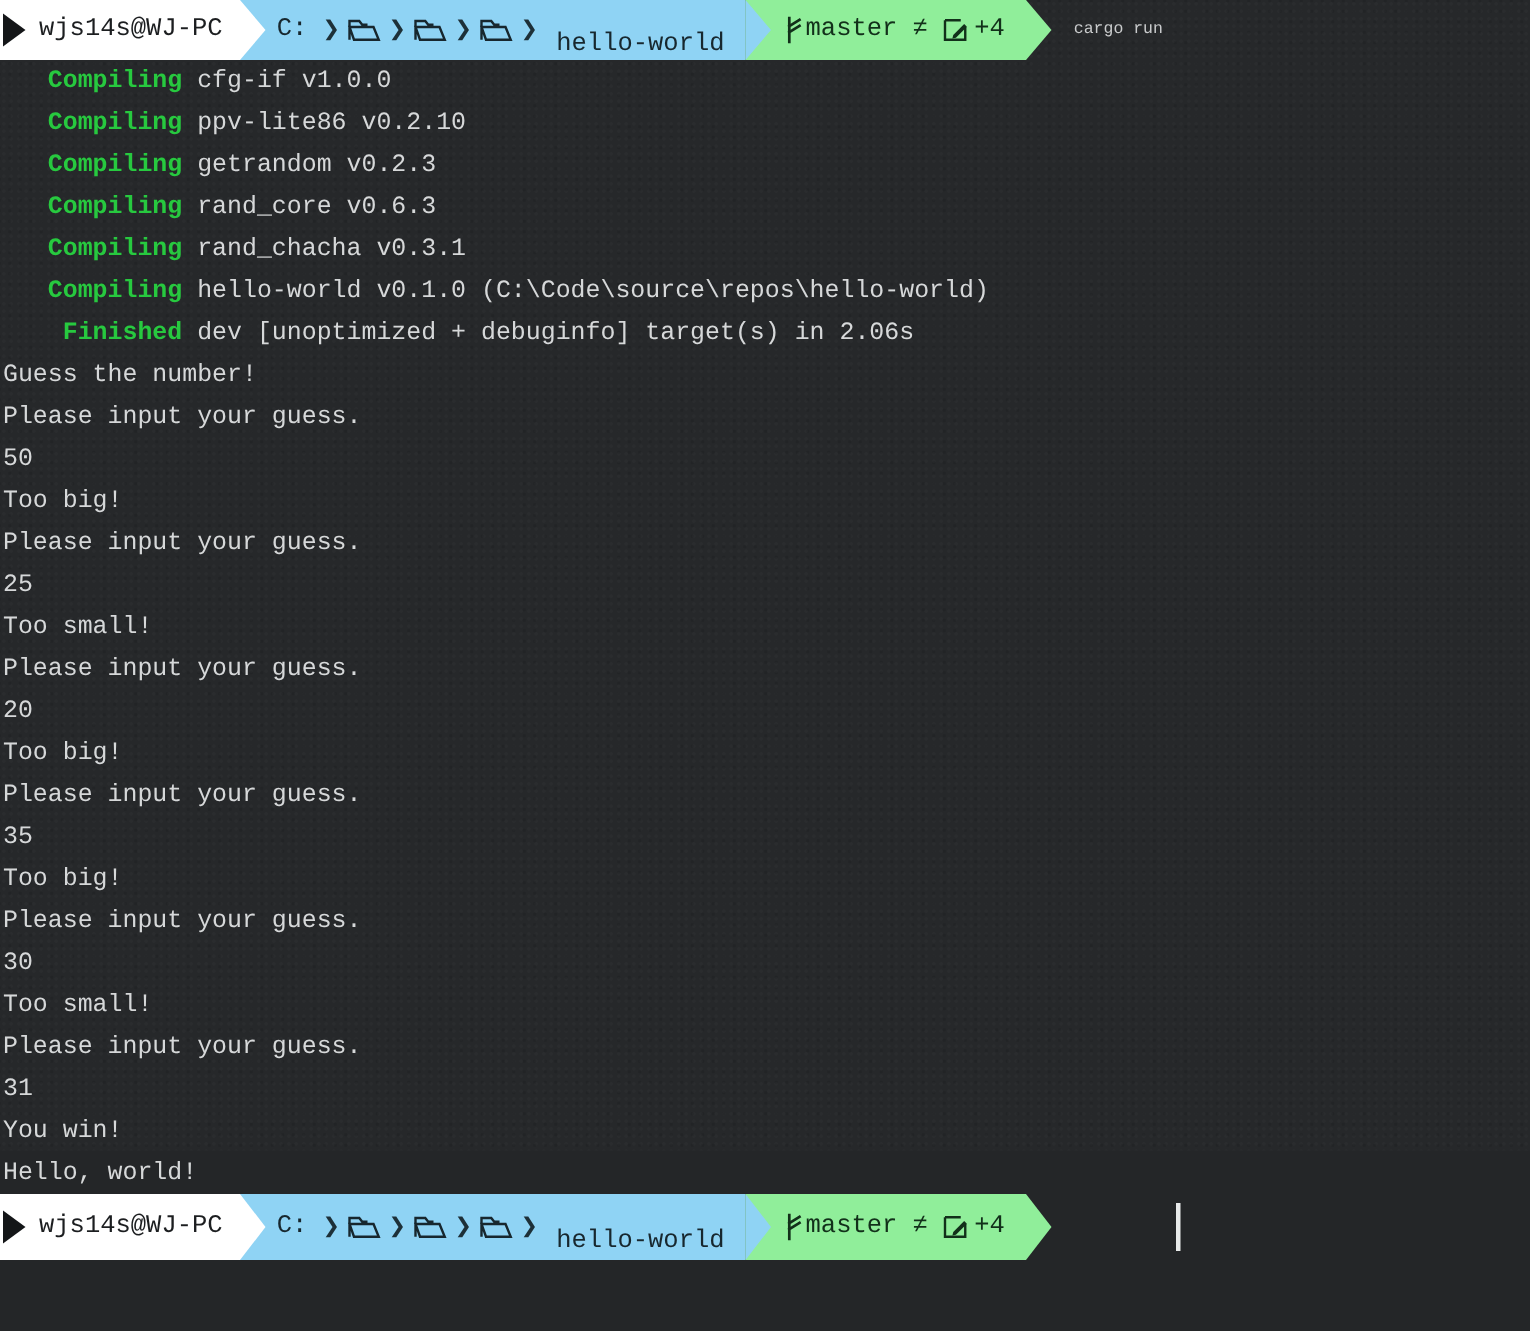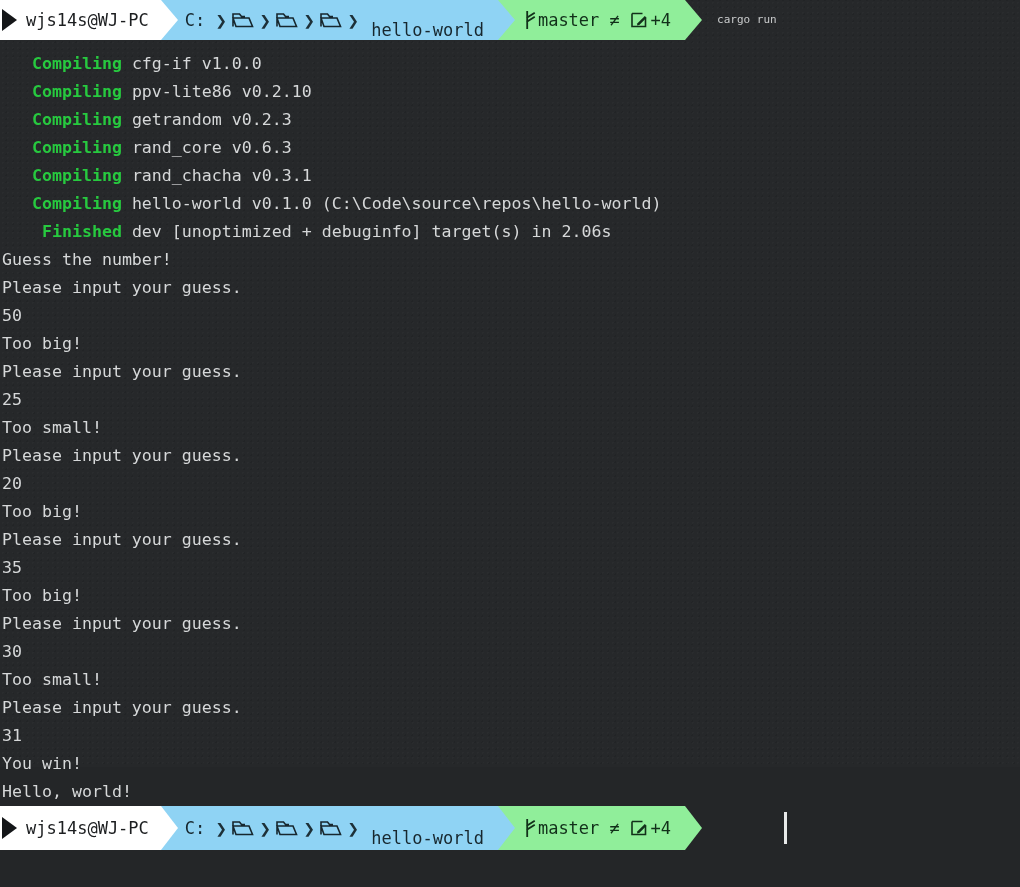--- a/index.html
+++ b/index.html
@@ -20,20 +20,21 @@
     background-color: #26282a;
     background-image:
       radial-gradient(rgba(255,255,255,0.018) 1px, transparent 1px),
       radial-gradient(rgba(0,0,0,0.10) 1px, transparent 1px);
     background-size: 5px 5px, 7px 7px;
     background-position: 0 0, 3px 4px;
     font-size: 16.6px;
     line-height: 28px;
     color: #d6d8d9;
     letter-spacing: 0px;
+    font-family: Liberation Mono, monospace;
   }
 
   
   .prompt-line {
     position: relative;
     height: 40px;
     display: flex;
     align-items: stretch;
     white-space: nowrap;
   }
@@ -151,21 +152,21 @@
   .cursor {
     position: absolute;
     left: 784px;
     top: 6px;
     width: 3px;
     height: 32px;
     background: #e8eaea;
   }
 
   
-  .output { padding: 0; margin-top: 10px; }
+  .output { padding: 0; }
   .line {
     height: 28px;
     display: block;
     white-space: pre;
     padding-left: 2px;
   }
   .key {
     color: #27c93f;
     font-weight: bold;
   }

